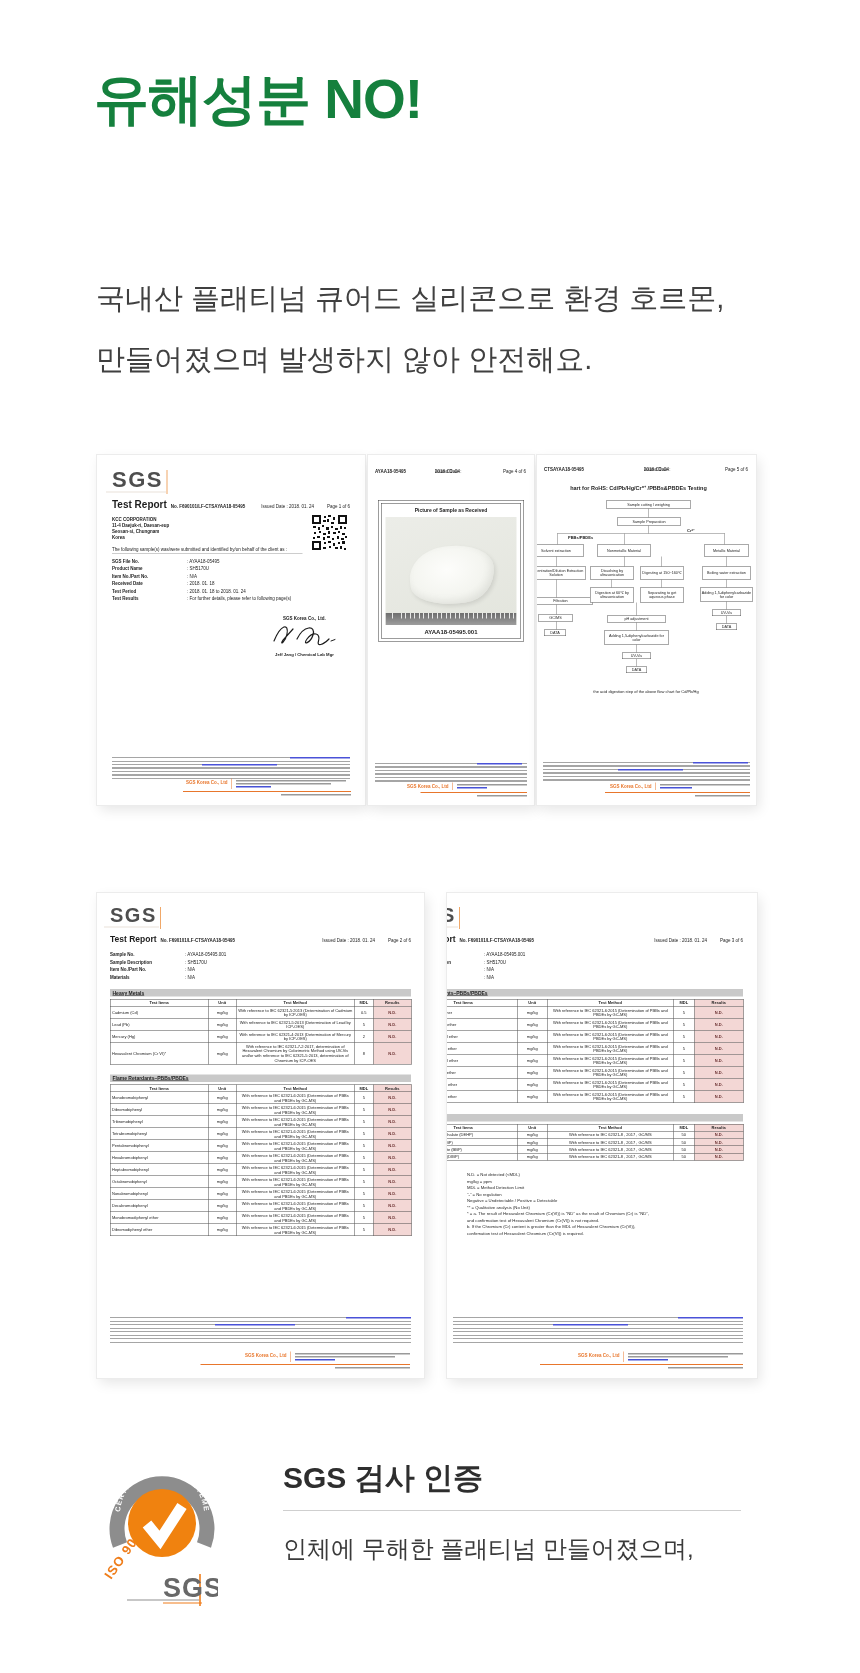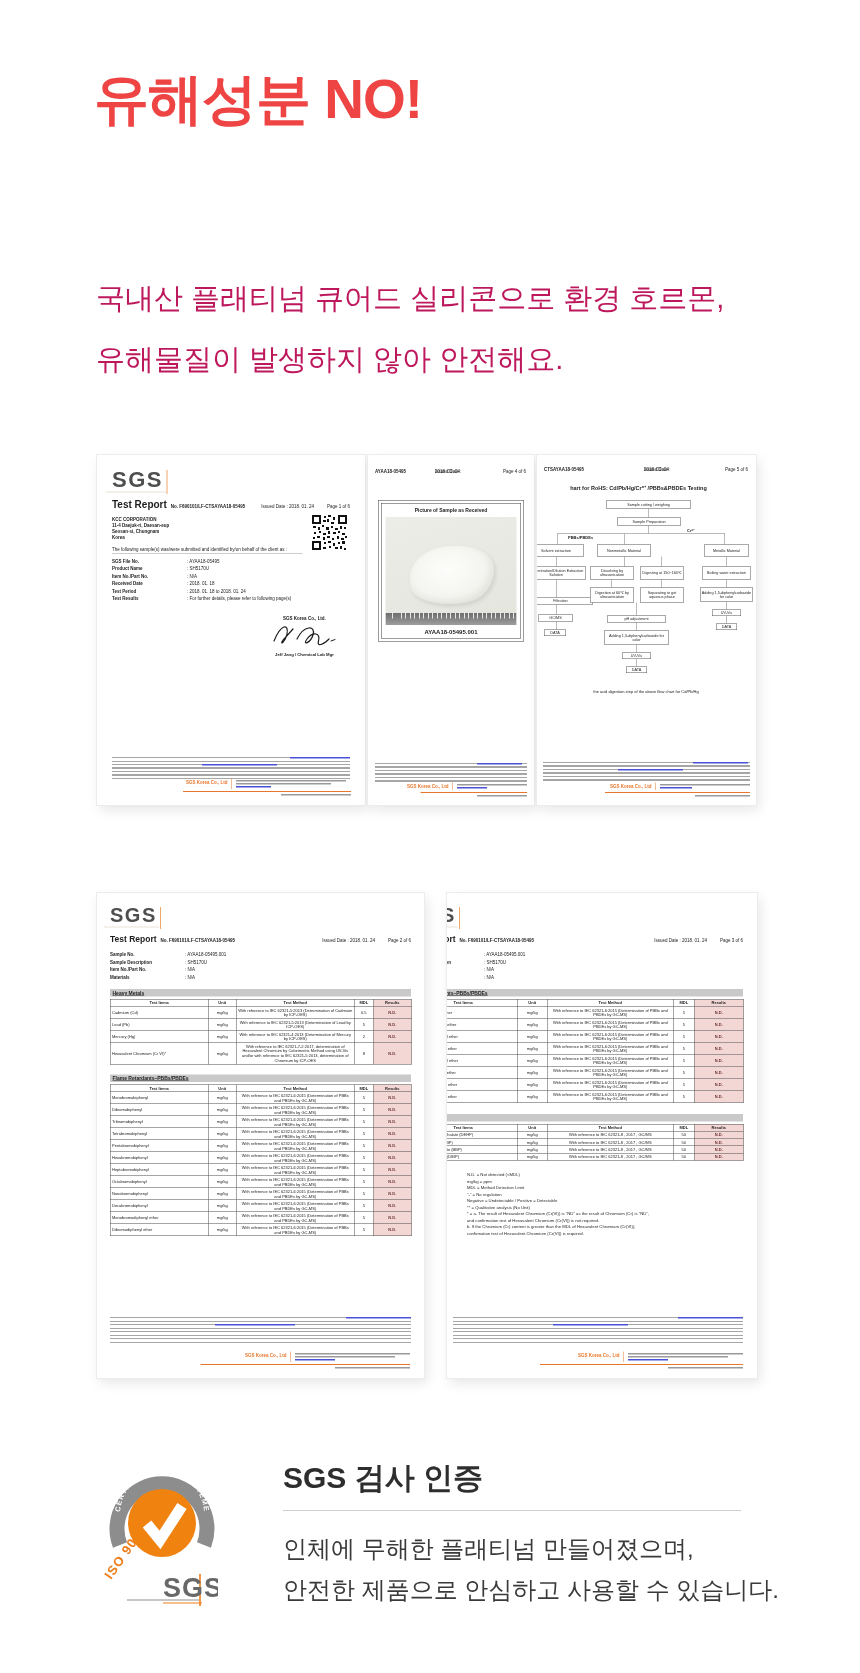--- a/index.html
+++ b/index.html
@@ -2,23 +2,23 @@
 <html><head>
 <meta charset="utf-8">
 <style>
   * { box-sizing: border-box; margin: 0; padding: 0; }
   html,body { width:860px; height:1673px; background:#ffffff; overflow:hidden;
               font-family:"Liberation Sans", sans-serif; color:#222; }
   body { position:relative; }
 
   
   .hero-title { position:absolute; left:94px; top:56px; font-size:55px; font-weight:800;
-                line-height:86px; letter-spacing:-1px; color:#ef4444; }
+                line-height:86px; letter-spacing:-1px; color:#15803d; }
   .hero-sub   { position:absolute; left:96px; top:268px; font-size:29px; line-height:61px;
-                color:#be185d; }
+                color:#404040; }
 
   
   .row-top    { position:absolute; left:97px; top:455px; display:flex; gap:3px; }
   .row-bottom { position:absolute; left:97px; top:893px; display:flex; gap:23px; }
   .doc { background:#fff; box-shadow:0 0 0 1px #ececec, 3px 5px 12px rgba(0,0,0,.10);
          overflow:hidden; position:relative; flex:none; }
   .d1{width:268px;height:350px} .d2{width:166px;height:350px} .d3{width:219px;height:350px}
   .d4{width:327px;height:485px} .d5{width:310px;height:485px}
   .x2 { transform:scale(.5); transform-origin:0 0; position:relative; }
   .d1 .x2{width:536px;height:700px;padding:26px 30px;}
@@ -115,21 +115,21 @@
   .cert-body { position:absolute; left:283px; top:1528px; font-size:24px; line-height:41px; color:#3a3a3a; }
 </style>
 </head>
 <body>
 
 <div class="hero-title">
   <div>유해성분 NO!</div>
 </div>
 <div class="hero-sub">
   <div>국내산 플래티넘 큐어드 실리콘으로 환경 호르몬,</div>
-  <div>유해물질이 발생하지 않아 안전해요.</div>
+  <div>만들어졌으며 발생하지 않아 안전해요.</div>
 </div>
 
 <div class="row-top">
 
   <div class="doc d1">
     <div class="x2">
       <span class="slogo">SGS</span>
       <div class="tr-line">
         <span class="tr-title">Test Report</span>
         <span class="tr-no"><span>No.</span> <span>F690101/LF-CTSAYAA18-05495</span></span>
@@ -832,14 +832,13 @@
   <line x1="24" y1="152" x2="96" y2="152" stroke="#b5b5b5" stroke-width="1.6"></line>
   <line x1="97" y1="126" x2="97" y2="158" stroke="#ef7d1a" stroke-width="1.6"></line>
   <line x1="60" y1="155" x2="99" y2="155" stroke="#ef7d1a" stroke-width="1.2"></line>
   <text x="60" y="149" font-size="27" font-weight="bold" fill="#686868" letter-spacing="1" font-family="Liberation Sans, sans-serif">SGS</text>
 </svg>
 
 <div class="cert-head">SGS 검사 인증</div>
 <div class="cert-rule"></div>
 <div class="cert-body">
   <div>인체에 무해한 플래티넘 만들어졌으며,</div>
-  <div>안전한 제품으로 안심하고 사용할 수 있습니다.</div>
 </div>
 
 </body></html>

